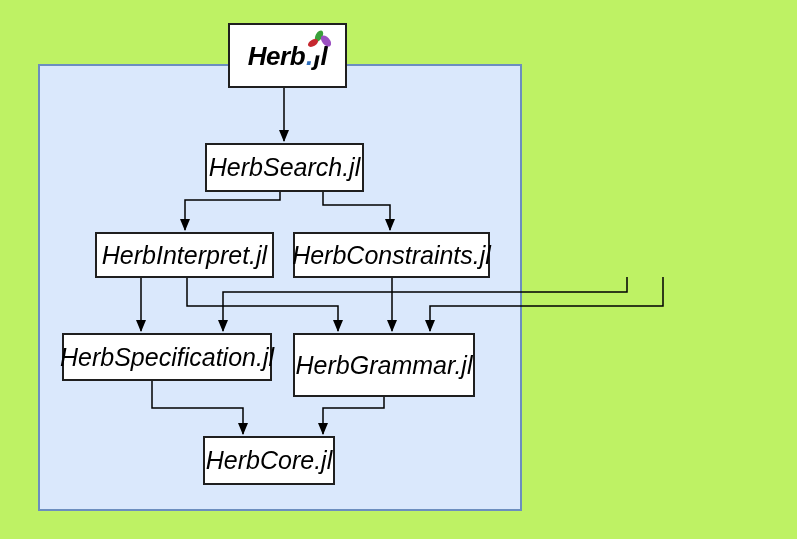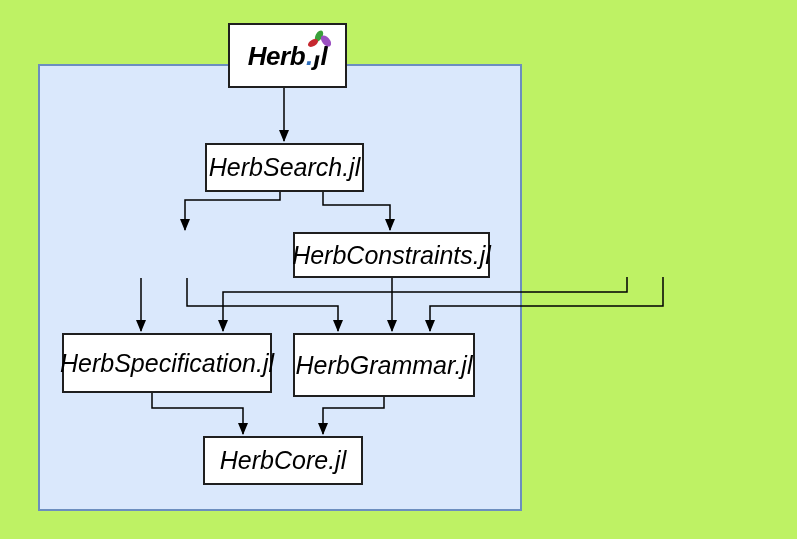--- a/index.html
+++ b/index.html
@@ -74,23 +74,24 @@
     <span class="logo-text"><span>Herb</span><span class="logo-dot">.</span><span class="jl-wrap"><span>jl</span><svg class="leaves" viewBox="0 0 32 28" xmlns="http://www.w3.org/2000/svg">
             <circle cx="13" cy="20" r="5.5" fill="#ffffff"></circle>
             <ellipse class="leaf" cx="14" cy="6" rx="6" ry="3.4" transform="rotate(-60 14 6)" fill="#3aa03a"></ellipse>
             <ellipse class="leaf" cx="8" cy="13" rx="5.5" ry="3.2" transform="rotate(-30 8 13)" fill="#c5282f"></ellipse>
             <ellipse class="leaf" cx="21" cy="11" rx="6.5" ry="3.8" transform="rotate(50 21 11)" fill="#9b4fc1"></ellipse>
           </svg></span></span>
   </div>
 
   <div class="node" style="left:205px;top:143px;width:159px;height:49px;">HerbSearch.jl</div>
 
+  <div class="node" style="left:95px;top:232px;width:179px;height:46px;">HerbInterpret.jl</div>
 
   <div class="node" style="left:293px;top:232px;width:197px;height:46px;">HerbConstraints.jl</div>
 
 
-  <div class="node" style="left:62px;top:333px;width:210px;height:60px;">HerbSpecification.jl</div>
+  <div class="node" style="left:62px;top:333px;width:210px;height:48px;">HerbSpecification.jl</div>
 
   <div class="node" style="left:293px;top:333px;width:182px;height:64px;">HerbGrammar.jl</div>
 
-  <div class="node" style="left:203px;top:436px;width:160px;height:49px;">HerbCore.jl</div>
+  <div class="node" style="left:203px;top:436px;width:132px;height:49px;">HerbCore.jl</div>
 
 </div>
 
 </body></html>

